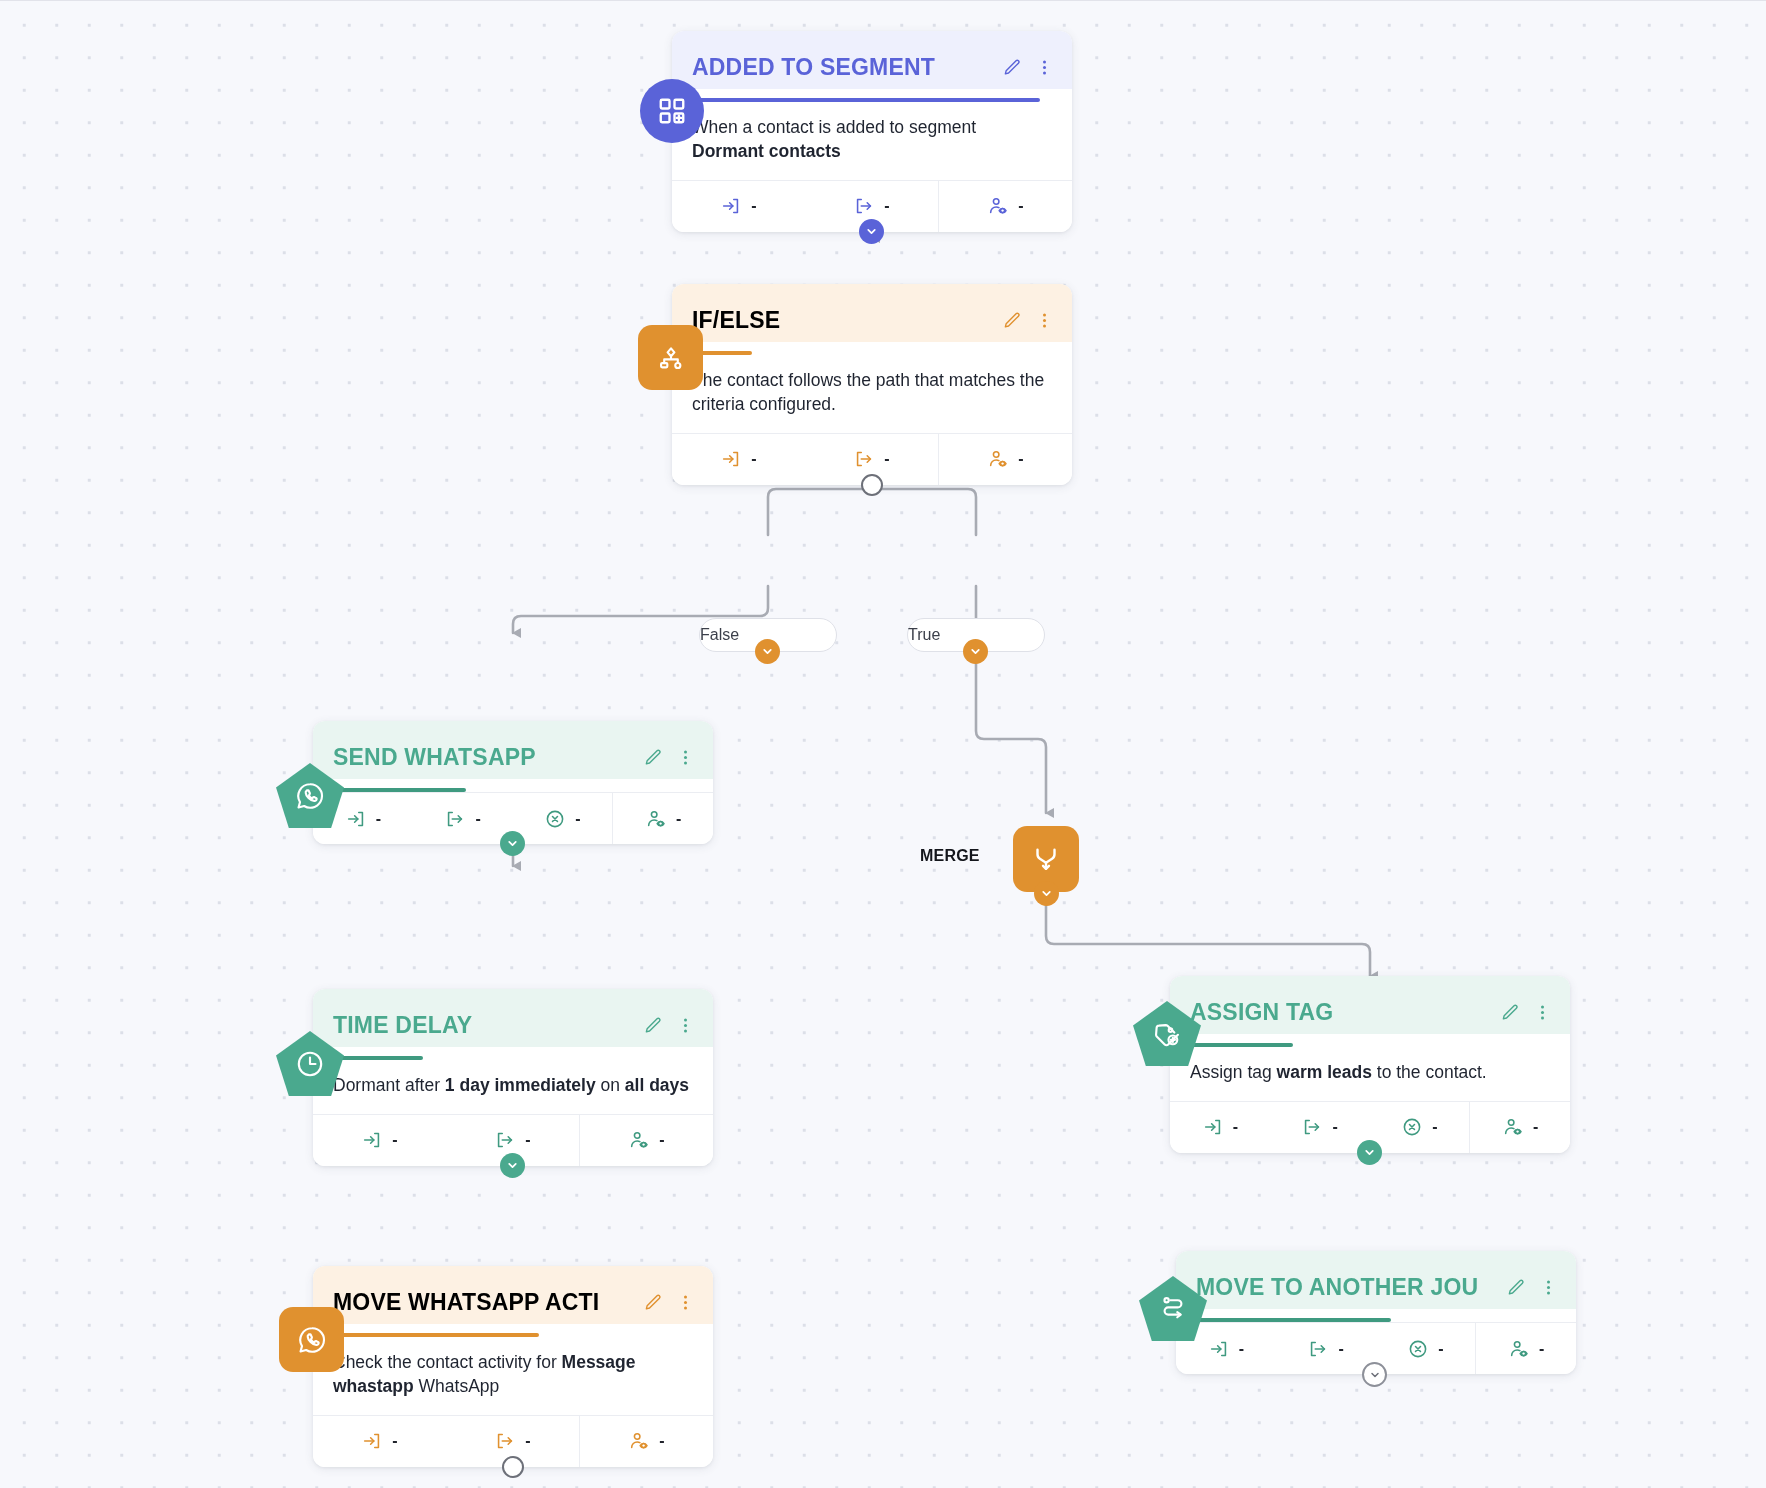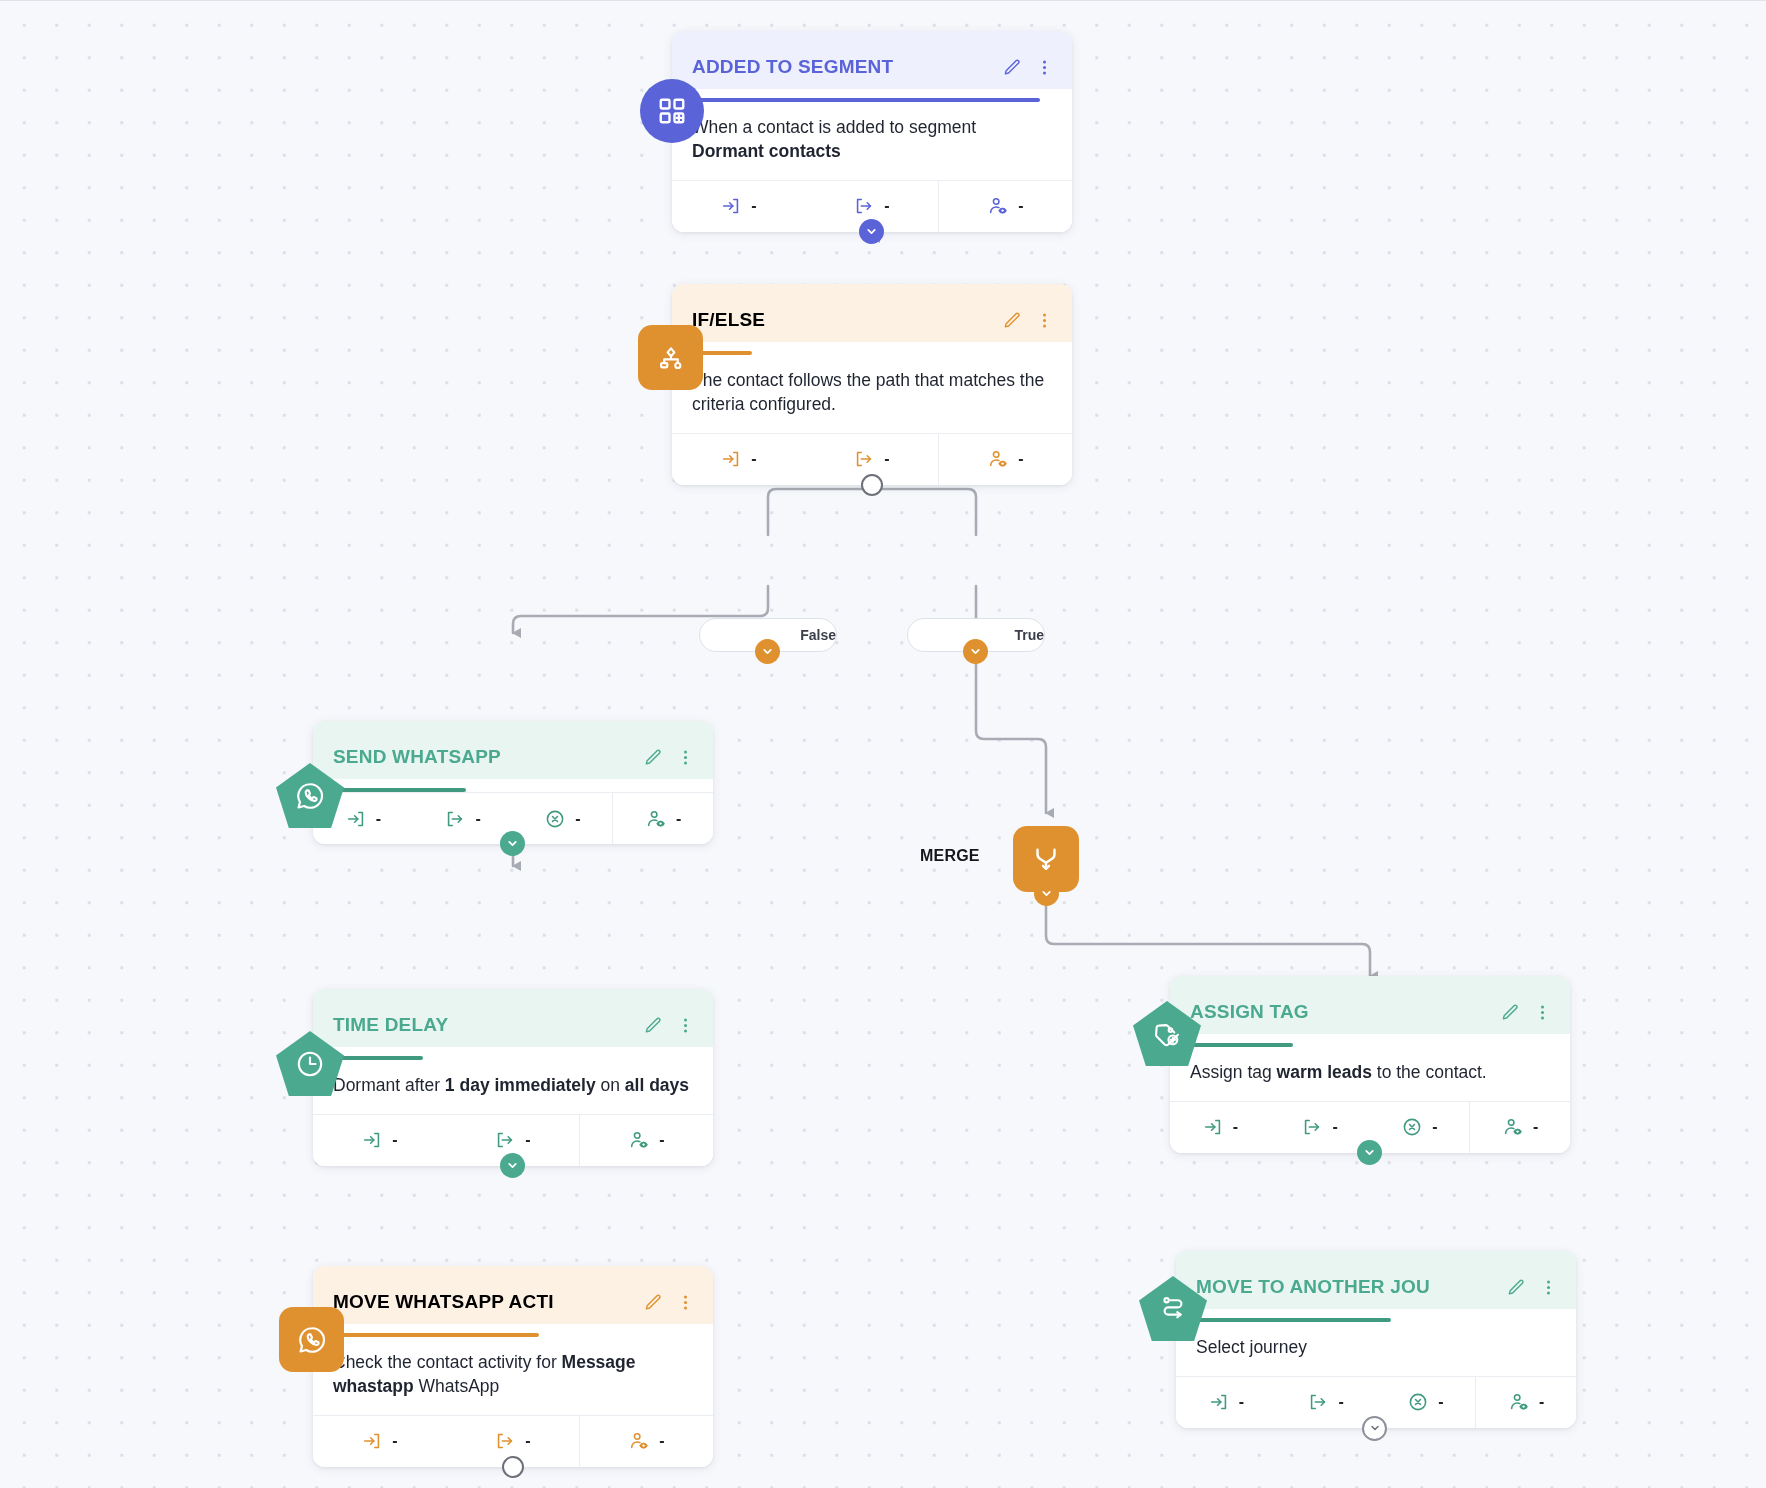--- a/index.html
+++ b/index.html
@@ -29,21 +29,21 @@
     overflow: visible;
   }
   .node-head {
     display: flex; align-items: center;
     padding: 14px 18px 0 20px;
     border-radius: 12px 12px 0 0;
     height: 58px;
     position: relative;
   }
   .node-title {
-    font-size: 19px; font-weight: 700; letter-spacing: .2px;
+    font-size: 23px; font-weight: 700; letter-spacing: .2px;
     white-space: nowrap; overflow: hidden; flex: 1;
     text-overflow: clip;
   }
   .head-actions { display: flex; align-items: center; gap: 13px; margin-left: 8px; }
   .ico-btn { width: 19px; height: 19px; display: block; }
   .underline { height: 4px; border-radius: 2px; margin: 9px 0 0 20px; }
   .node-body {
     padding: 14px 20px 16px 20px;
     font-size: 17.5px; line-height: 1.37; color: #1f2430;
     background: #fff;
@@ -88,22 +88,22 @@
     position: absolute; width: 22px; height: 22px; border-radius: 50%;
     background: #fff; border: 2.5px solid #6d7079; z-index: 5;
   }
 
   
   .pill {
     position: absolute;
     height: 34px; width: 138px;
     background: #fff; border: 1px solid #dfe1e8;
     border-radius: 17px;
-    display: flex; align-items: center; justify-content: flex-end;
-    font-size: 14px; color: #3b3f4a; font-weight: 700;
+    display: flex; align-items: center; justify-content: flex-start;
+    font-size: 16px; color: #3b3f4a; font-weight: 400;
     z-index: 4;
   }
 
   
   .merge-label {
     position: absolute; font-size: 16px; font-weight: 700; color: #14161c;
     letter-spacing: .2px;
   }
 
   
@@ -531,23 +531,20 @@
         <span>
           <svg class="ico-btn" viewBox="0 0 24 24" fill="#4aa98e">
             <circle cx="12" cy="5" r="1.9"></circle>
               <circle cx="12" cy="12" r="1.9"></circle>
               <circle cx="12" cy="19" r="1.9"></circle>
           </svg>
         </span>
       </span>
     </div>
     <div class="underline" style="width:195px;"></div>
-    <div class="node-body">
-      <span>Select journey</span>
-    </div>
     <div class="node-stats">
       <div class="stat">
         <svg width="22" height="22" viewBox="0 0 24 24" fill="none" stroke="#3f9a80" stroke-width="1.7" stroke-linecap="round" stroke-linejoin="round">
           <path d="M15 5h4v14h-4"></path>
             <path d="M4 12h10"></path>
             <path d="M10.5 8.5 14 12l-3.5 3.5"></path>
         </svg>
         <span>-</span>
       </div>
       <div class="stat">

